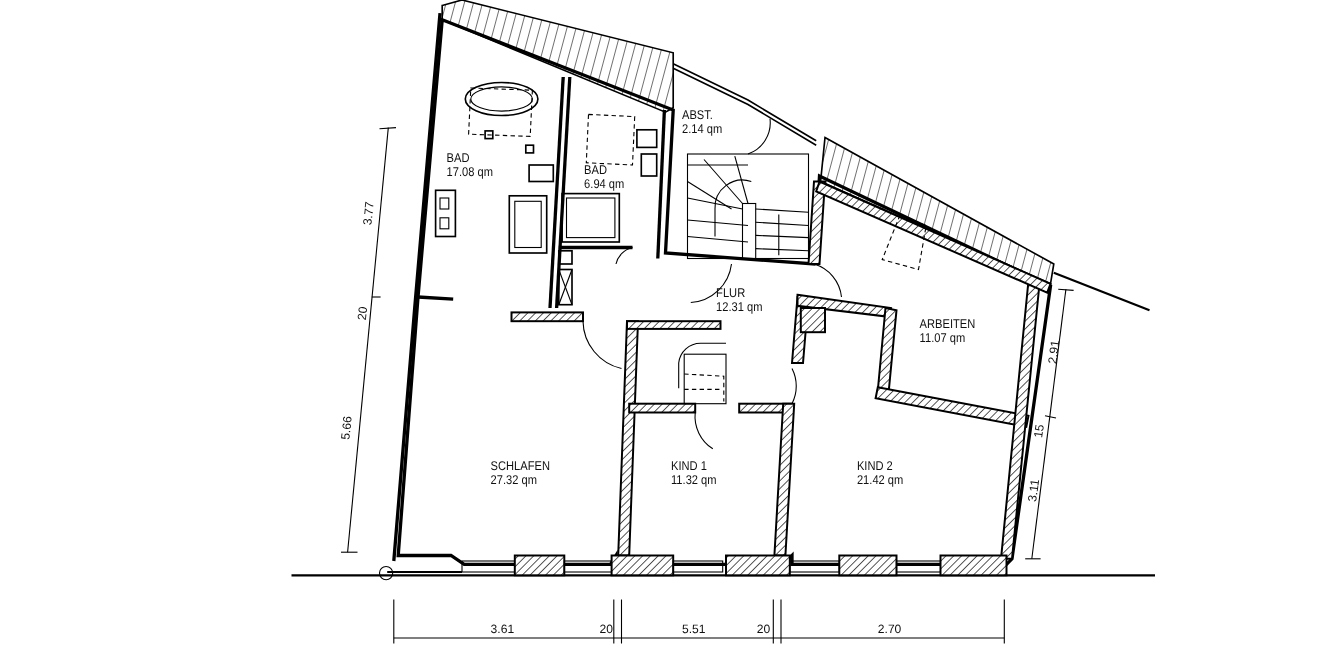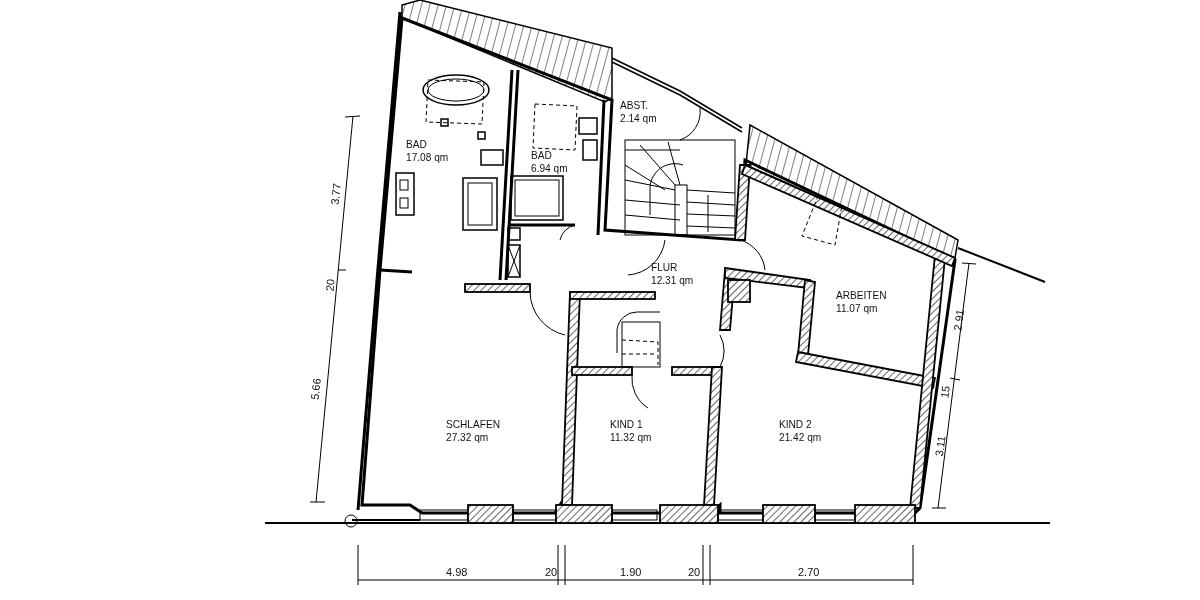--- a/index.html
+++ b/index.html
@@ -178,17 +178,17 @@
 <div class="label" style="left:779px;top:418px;"><span>KIND 2</span><br><span>21.42 qm</span></div>
 
 <div class="dim" style="left:325px;top:188px;transform:rotate(-84deg);">3.77</div>
 <div class="dim" style="left:324px;top:279px;transform:rotate(-84deg);">20</div>
 <div class="dim" style="left:305px;top:383px;transform:rotate(-84deg);">5.66</div>
 
 <div class="dim" style="left:948px;top:314px;transform:rotate(-82deg);">2.91</div>
 <div class="dim" style="left:939px;top:386px;transform:rotate(-82deg);">15</div>
 <div class="dim" style="left:930px;top:440px;transform:rotate(-82deg);">3.11</div>
 
-<div class="dim" style="left:446px;top:566px;">4.98</div>
+<div class="dim" style="left:446px;top:566px;">3.61</div>
 <div class="dim" style="left:545px;top:566px;">20</div>
-<div class="dim" style="left:620px;top:566px;">1.90</div>
+<div class="dim" style="left:620px;top:566px;">5.51</div>
 <div class="dim" style="left:688px;top:566px;">20</div>
 <div class="dim" style="left:798px;top:566px;">2.70</div>
 
 </body></html>

